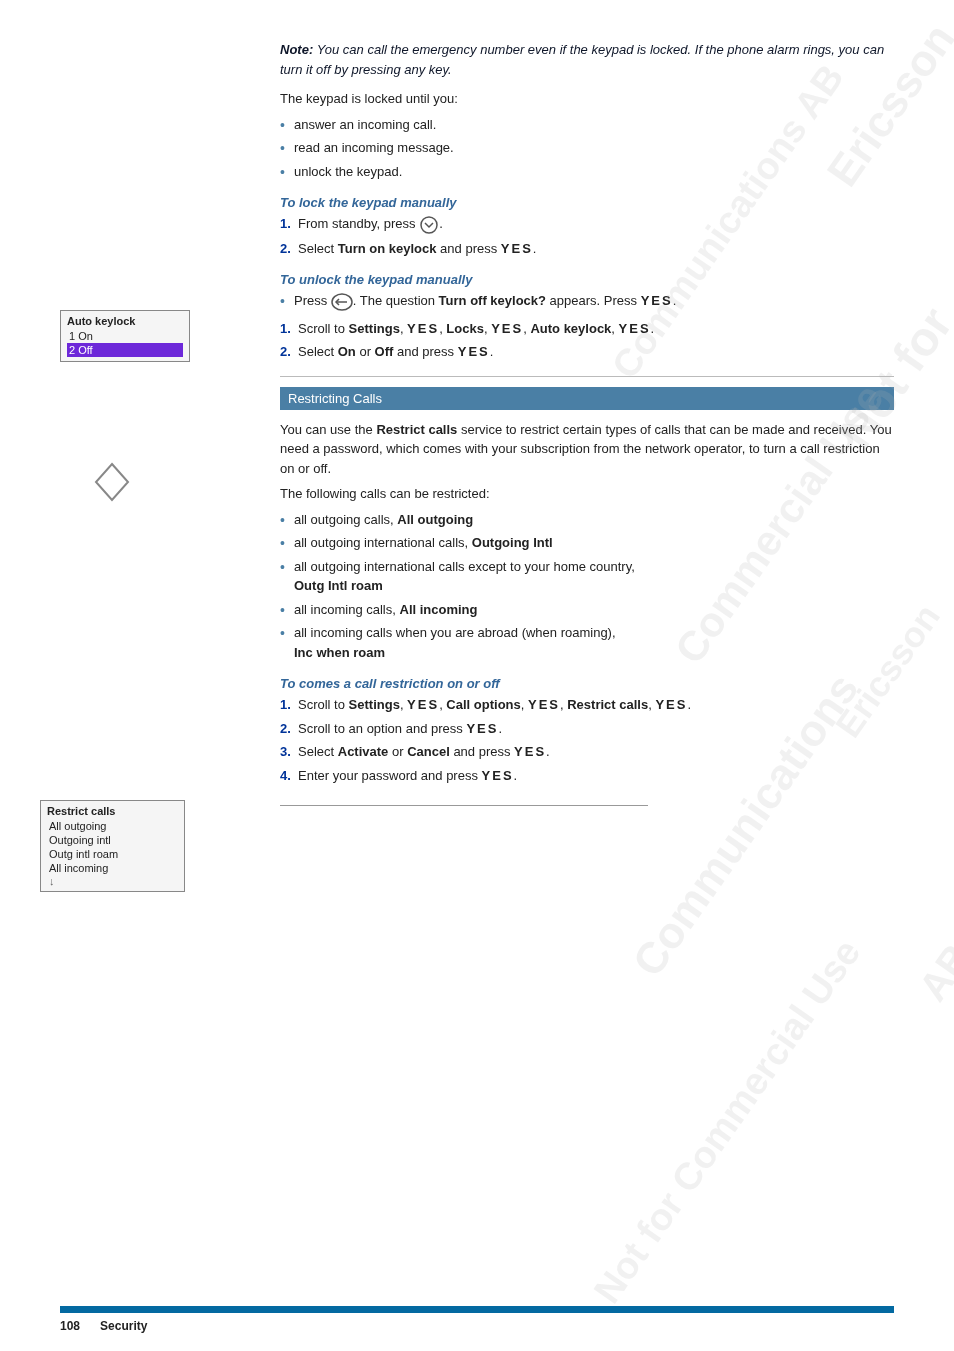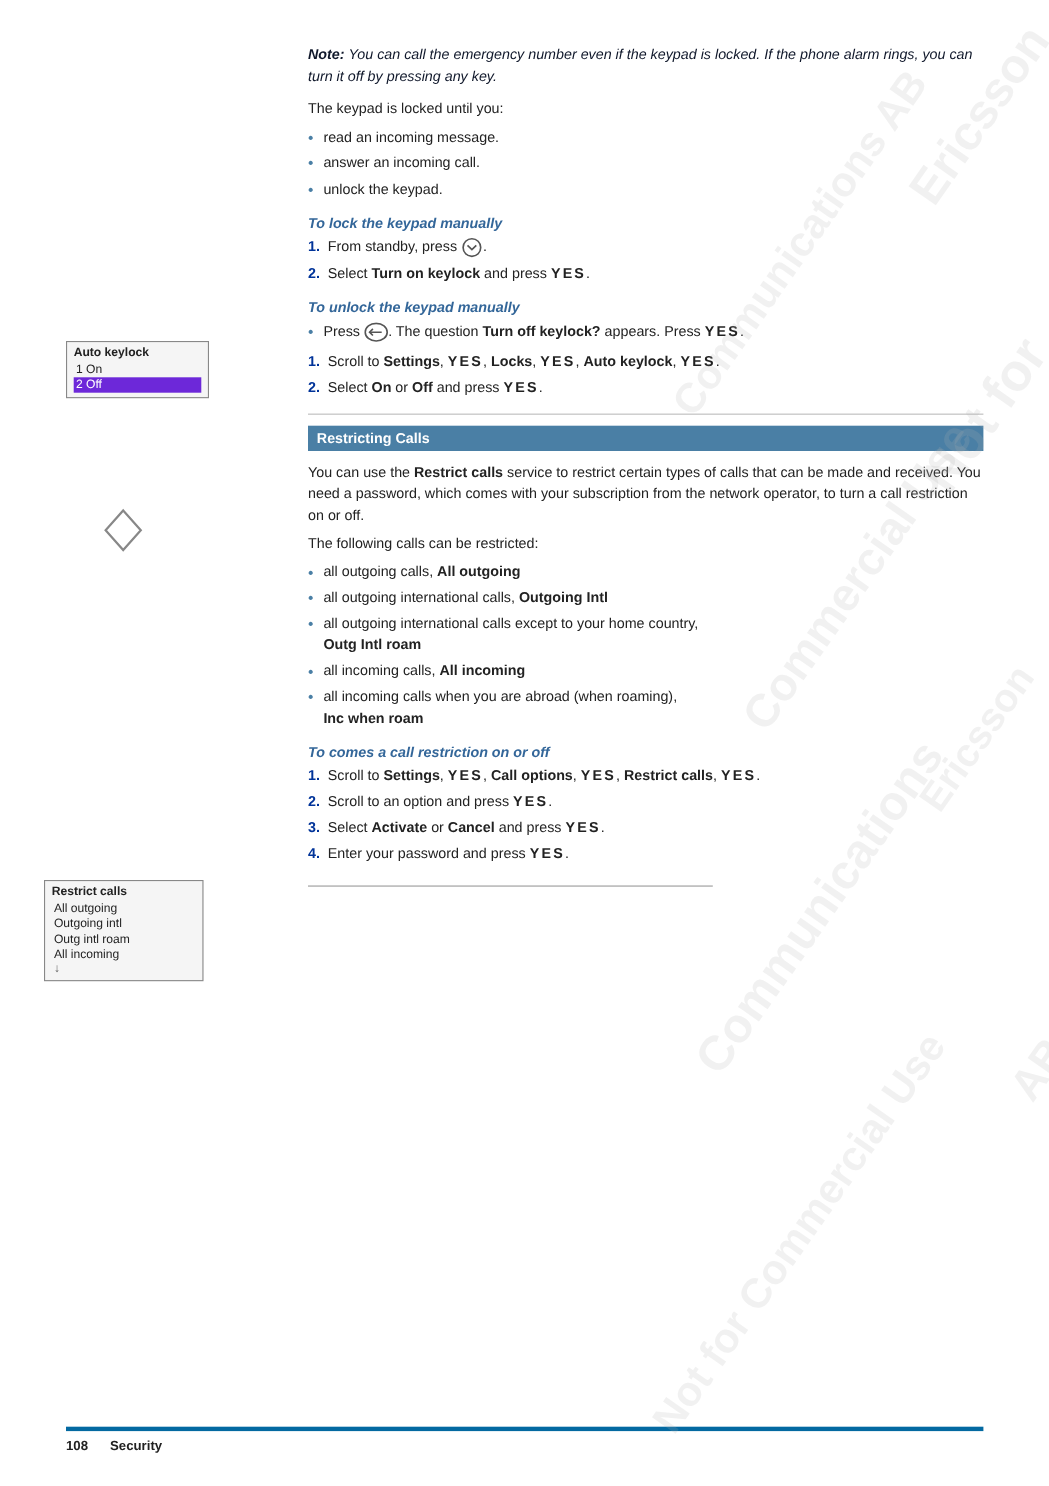--- a/index.html
+++ b/index.html
@@ -79,21 +79,21 @@
     .phone-box .box-item.selected {
       background: #6d28d9;
       color: white;
     }
 
     
     .section-header {
       background: #4a7fa5;
       color: white;
       padding: 4px 8px;
-      font-weight: bold;
+      font-weight: normal;
       font-size: 13px;
       margin-bottom: 10px;
     }
 
     
     .note-text {
       font-style: italic;
       color: #0f172a;
       margin-bottom: 10px;
       line-height: 1.5;
@@ -153,26 +153,26 @@
       color: #4a7fa5;
       font-size: 14px;
     }
 
     .bold { font-weight: bold; }
     .yes-text { font-weight: bold; letter-spacing: 2px; }
 
     
     .page-footer {
       position: absolute;
-      bottom: 30px;
+      bottom: 18px;
       left: 60px;
       right: 60px;
       display: flex;
       align-items: center;
-      border-top: 4px solid #0369a1;
+      border-top: 7px solid #0369a1;
       padding-top: 6px;
     }
     .page-number {
       font-size: 12px;
       font-weight: bold;
       margin-right: 20px;
     }
     .footer-label {
       font-size: 12px;
       font-weight: bold;
@@ -231,22 +231,22 @@
 
   <div class="main-content">
 
     <div class="note-text">
       <span class="bold">Note: </span><span>You can call the emergency number even if the keypad is locked. If the phone alarm rings, you can turn it off by pressing any key.</span>
     </div>
 
     <p class="normal-text">The keypad is locked until you:</p>
 
     <ul class="bullet-list">
+      <li><span>answer an incoming call.</span></li>
       <li><span>read an incoming message.</span></li>
-      <li><span>answer an incoming call.</span></li>
       <li><span>unlock the keypad.</span></li>
     </ul>
 
     <p class="italic-heading">To lock the keypad manually</p>
     <ol class="numbered-list">
       <li>
         <span class="num">1.</span>
         From standby, press <svg style="display:inline-block;vertical-align:middle;" width="20" height="20" viewBox="0 0 20 20">
             <circle cx="10" cy="10" r="8" fill="none" stroke="#555" stroke-width="1.5"></circle>
             <path d="M6 8 L10 12 L14 8" fill="none" stroke="#555" stroke-width="1.5"></path>

